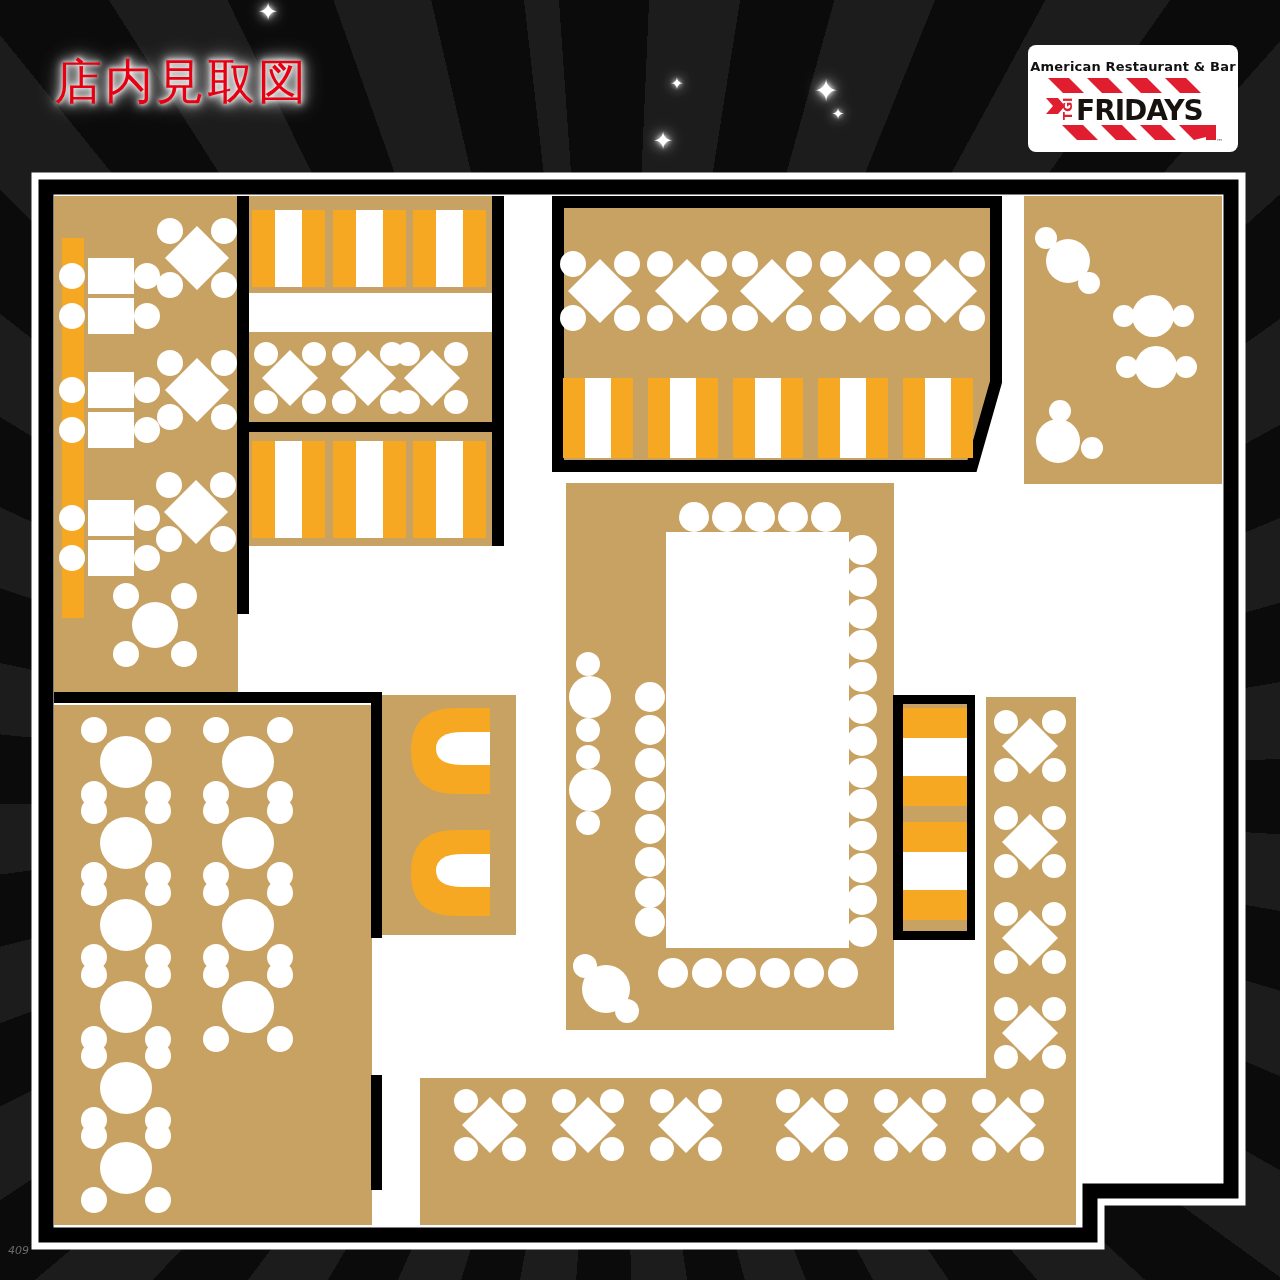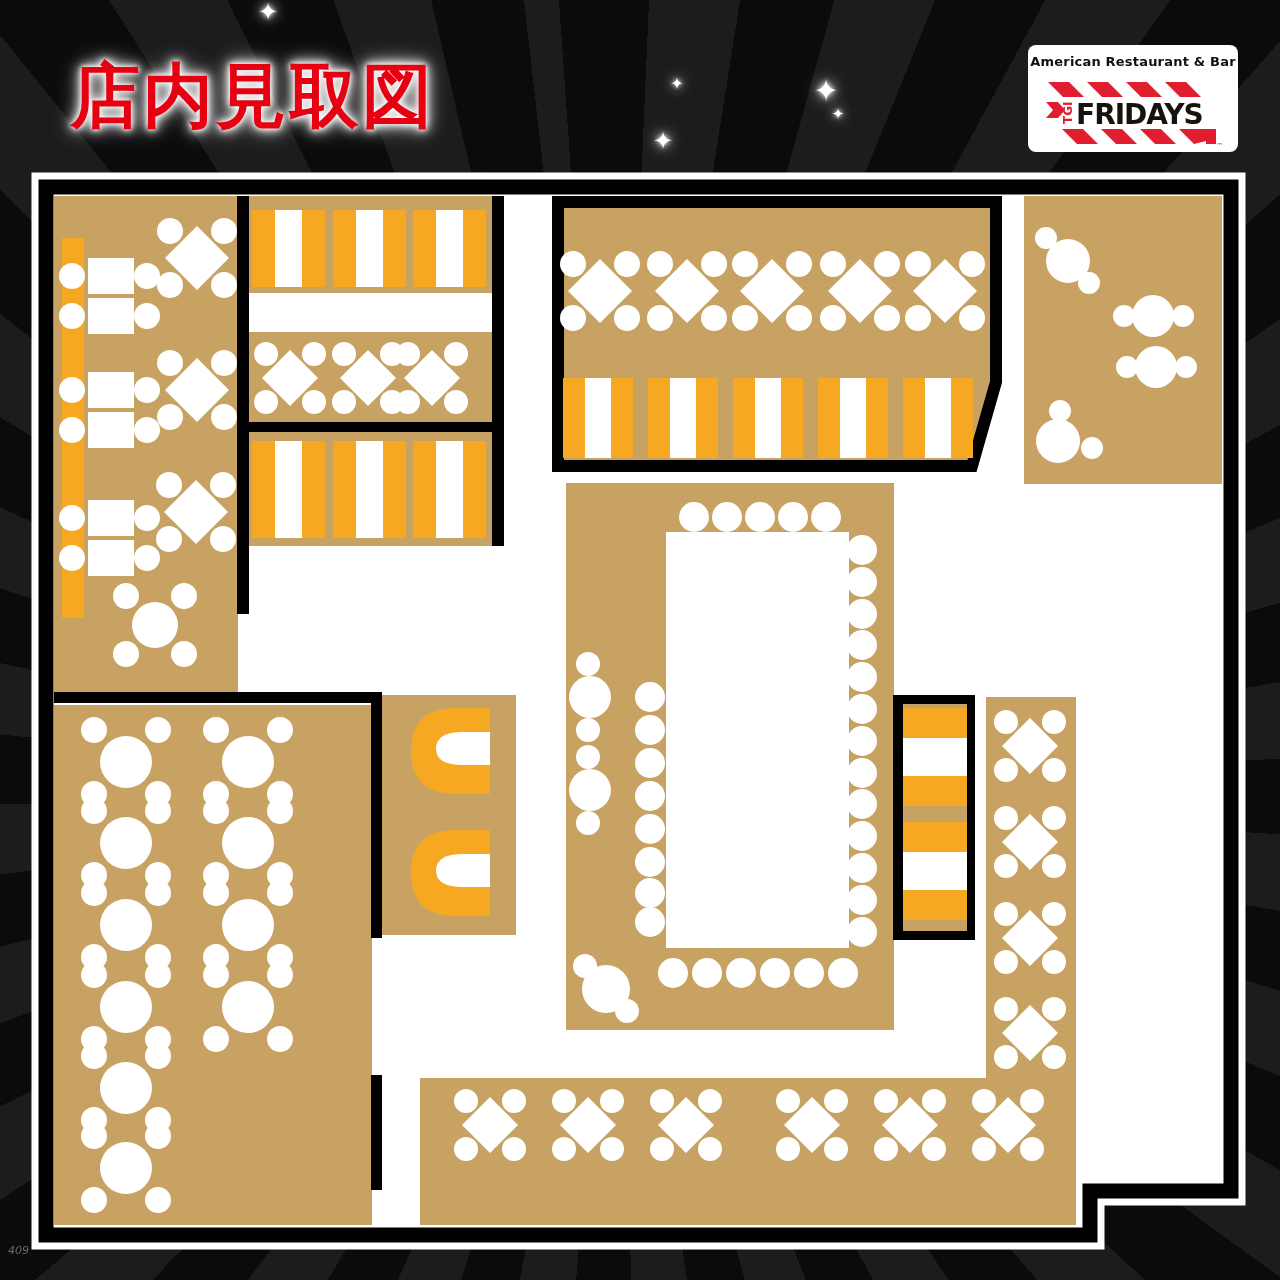--- a/index.html
+++ b/index.html
@@ -3,29 +3,29 @@
 <meta charset="utf-8">
 <style>
   html,body{margin:0;padding:0;background:#000;}
   .canvas{
     position:relative;width:1280px;height:1280px;overflow:hidden;
     font-family:"DejaVu Sans","Liberation Sans",sans-serif;
     background:repeating-conic-gradient(from -4deg at 48% 62%,
       var(--c-bg,#0b0b0b) 0deg 6.5deg, var(--c-ray,#1c1c1c) 6.5deg 13deg);
   }
   .page-title{
-    position:absolute;left:70px;top:50px;margin:0;
-    font-size:70px;font-weight:700;letter-spacing:3px;
+    position:absolute;left:54px;top:50px;margin:0;
+    font-size:48px;font-weight:400;letter-spacing:3px;
     color:var(--c-red,#e60012);
     text-shadow:0 0 4px #fff,0 0 8px #fff,0 0 14px #fff,0 0 22px rgba(255,255,255,.85);
   }
   .logo-box{
     position:absolute;left:1028px;top:45px;width:210px;height:107px;
     background:#fff;border-radius:8px;display:flex;flex-direction:column;
-    align-items:center;justify-content:space-between;padding-top:9px;box-sizing:border-box;
+    align-items:center;justify-content:center;padding-top:9px;box-sizing:border-box;
   }
   .logo-tagline{font-size:13px;font-weight:bold;color:#111;letter-spacing:0.2px;}
   .sparkle{position:absolute;color:#fff;line-height:1;transform:translate(-50%,-50%);
     text-shadow:0 0 5px #fff,0 0 12px rgba(255,255,255,.9),0 0 20px rgba(255,255,255,.6);}
   .plan-svg{position:absolute;left:0;top:0;}
   .footer-code{position:absolute;left:8px;top:1244px;font-size:11px;color:#6a6a6a;font-style:italic;}
   
   .tan{fill:var(--c-tan,#c8a262);}
   .org{fill:var(--c-orange,#f7a823);}
   .wht{fill:var(--c-floor,#ffffff);}

